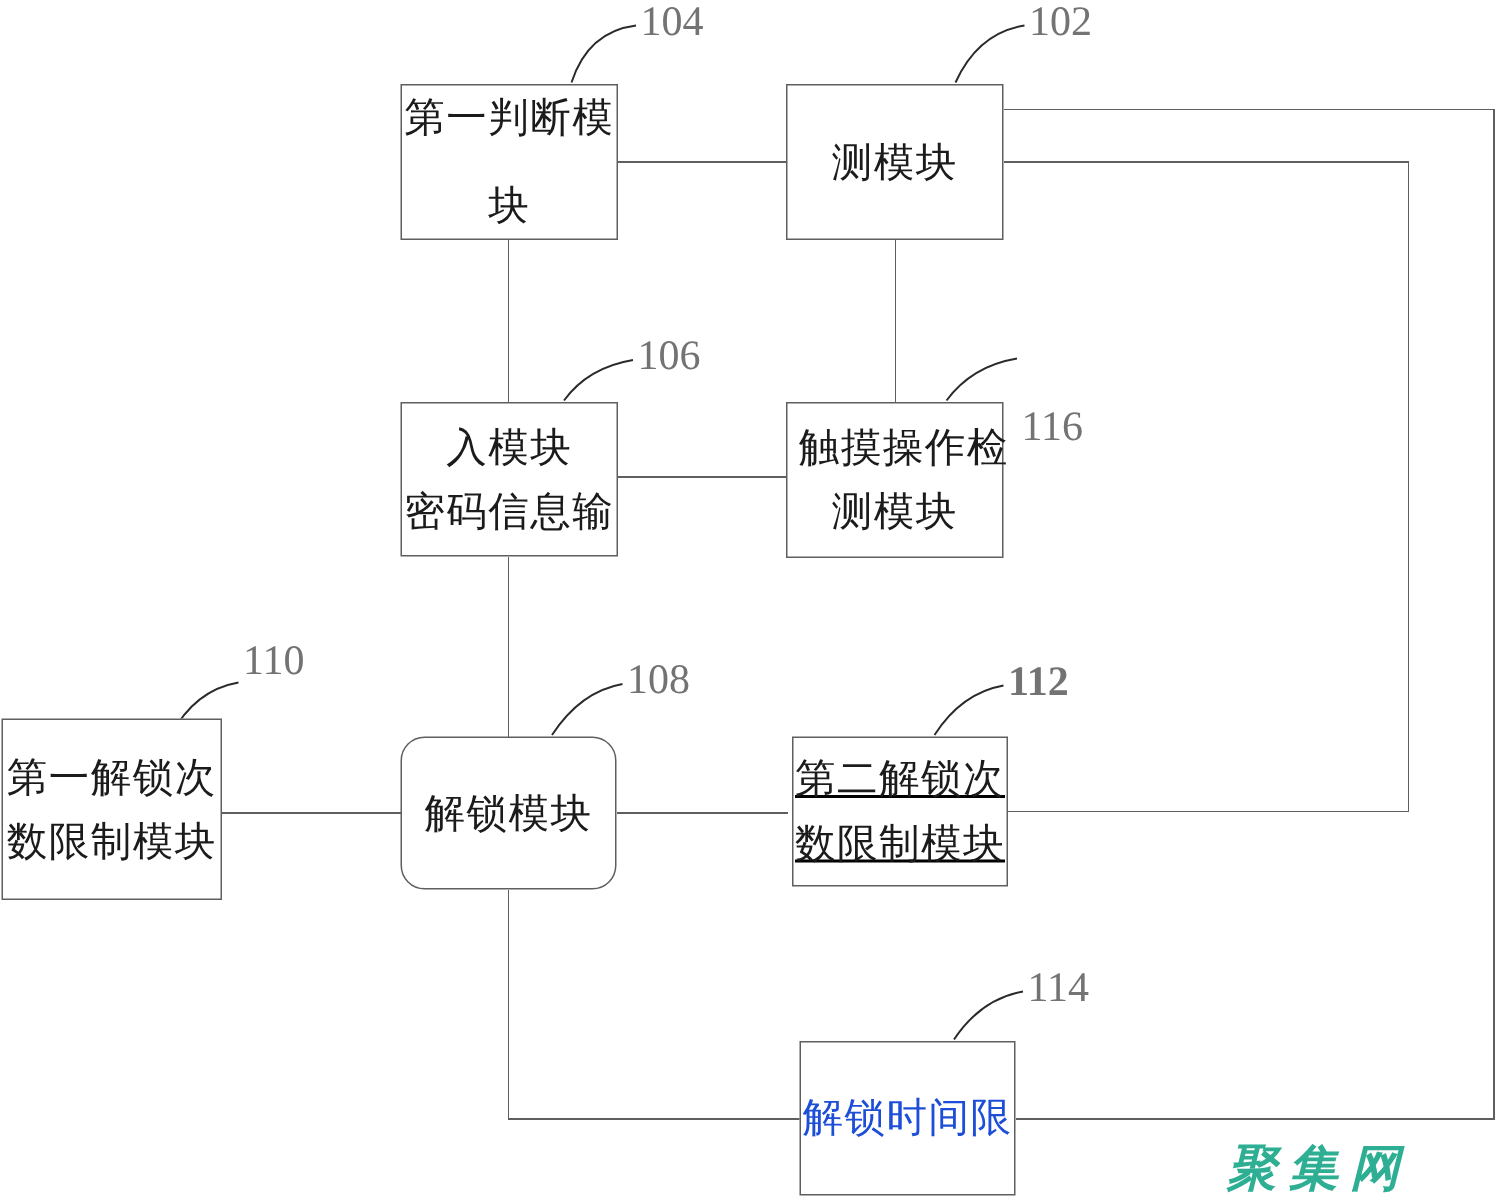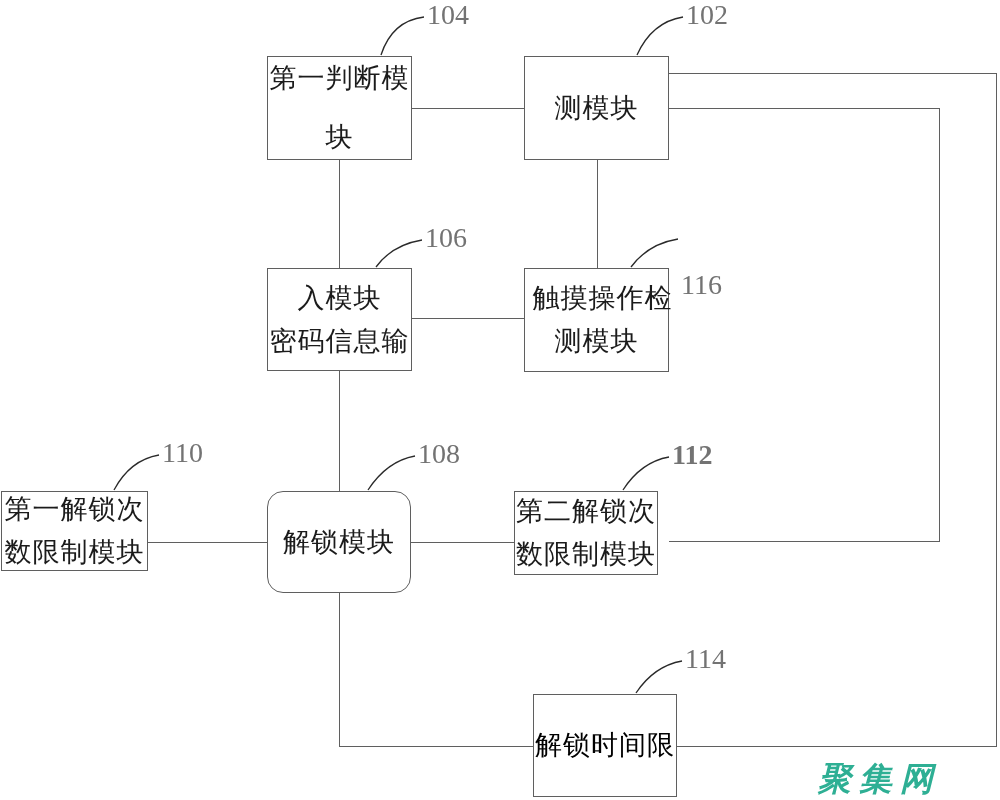--- a/index.html
+++ b/index.html
@@ -80,46 +80,46 @@
       <path d="M 159 455 Q 130 460 114 490" fill="none" stroke="#2a2a2a" stroke-width="1.3"></path>
       <path d="M 415 456 Q 387 461 368 490" fill="none" stroke="#2a2a2a" stroke-width="1.3"></path>
       <path d="M 669 457 Q 641 462 623 490" fill="none" stroke="#2a2a2a" stroke-width="1.3"></path>
       <path d="M 682 661 Q 654 666 636 693" fill="none" stroke="#2a2a2a" stroke-width="1.3"></path>
     </svg>
   <div id="watermark" style="color: rgb(46, 175, 148);">聚集网</div>
 <div class="ref-label" style="left: 427px; top: 3px;">104</div>
     <div class="ref-label" style="left: 686px; top: 3px;">102</div>
     <div class="ref-label" style="left: 425px; top: 226px;">106</div>
     <div class="ref-label" style="left: 681px; top: 225px; margin-top: 48px;">116</div>
-    <div class="ref-label" style="left: 162px; top: 441px;">110</div>
+    <div class="ref-label" style="left: 162px; top: 429px;">110</div>
     <div class="ref-label" style="left: 418px; top: 442px;">108</div>
     <div class="ref-label" style="left: 672px; top: 443px; font-weight: bold;">112</div>
     <div class="ref-label" style="left: 685px; top: 647px;">114</div>
     <div class="module-box" style="left: 267px; top: 56px; width: 145px; height: 104px; border-color: rgb(95, 95, 95); gap: 16px;">
       <div class="module-line" style="color: rgb(27, 27, 27);">第一判断模</div>
       <div class="module-line" style="color: rgb(27, 27, 27);">块</div>
     </div>
     <div class="module-box" style="left: 524px; top: 56px; width: 145px; height: 104px; border-color: rgb(95, 95, 95);">
       <div class="module-line" style="color: rgb(27, 27, 27);">测模块</div>
     </div>
     <div class="module-box" style="left: 267px; top: 268px; width: 145px; height: 103px; border-color: rgb(95, 95, 95);">
       <div class="module-line" style="color: rgb(27, 27, 27);">入模块</div>
       <div class="module-line" style="color: rgb(27, 27, 27);">密码信息输</div>
     </div>
     <div class="module-box" style="left: 524px; top: 268px; width: 145px; height: 104px; border-color: rgb(95, 95, 95);">
       <div class="module-line" style="color: rgb(27, 27, 27); padding-left: 12px;">触摸操作检</div>
       <div class="module-line" style="color: rgb(27, 27, 27);">测模块</div>
     </div>
-    <div class="module-box" style="left: 1px; top: 491px; width: 147px; height: 80px; border-color: rgb(95, 95, 95);">
+    <div class="module-box" style="left: 1px; top: 479px; width: 147px; height: 121px; border-color: rgb(95, 95, 95);">
       <div class="module-line" style="color: rgb(27, 27, 27);">第一解锁次</div>
       <div class="module-line" style="color: rgb(27, 27, 27);">数限制模块</div>
     </div>
     <div class="module-box" style="left: 267px; top: 491px; width: 144px; height: 102px; border-color: rgb(95, 95, 95); border-radius: 16px;">
       <div class="module-line" style="color: rgb(27, 27, 27);">解锁模块</div>
     </div>
-    <div class="module-box" style="left: 514px; top: 491px; width: 144px; height: 84px; border-color: rgb(95, 95, 95);">
+    <div class="module-box" style="left: 528px; top: 491px; width: 144px; height: 100px; border-color: rgb(95, 95, 95); text-decoration: underline;">
       <div class="module-line" style="color: rgb(27, 27, 27);">第二解锁次</div>
       <div class="module-line" style="color: rgb(27, 27, 27);">数限制模块</div>
     </div>
     <div class="module-box" style="left: 533px; top: 694px; width: 144px; height: 103px; border-color: rgb(95, 95, 95);">
-      <div class="module-line" style="color: #000000;">解锁时间限</div>
+      <div class="module-line" style="color: #1d4ed8;">解锁时间限</div>
     </div>
   </div>
 
 </body></html>

